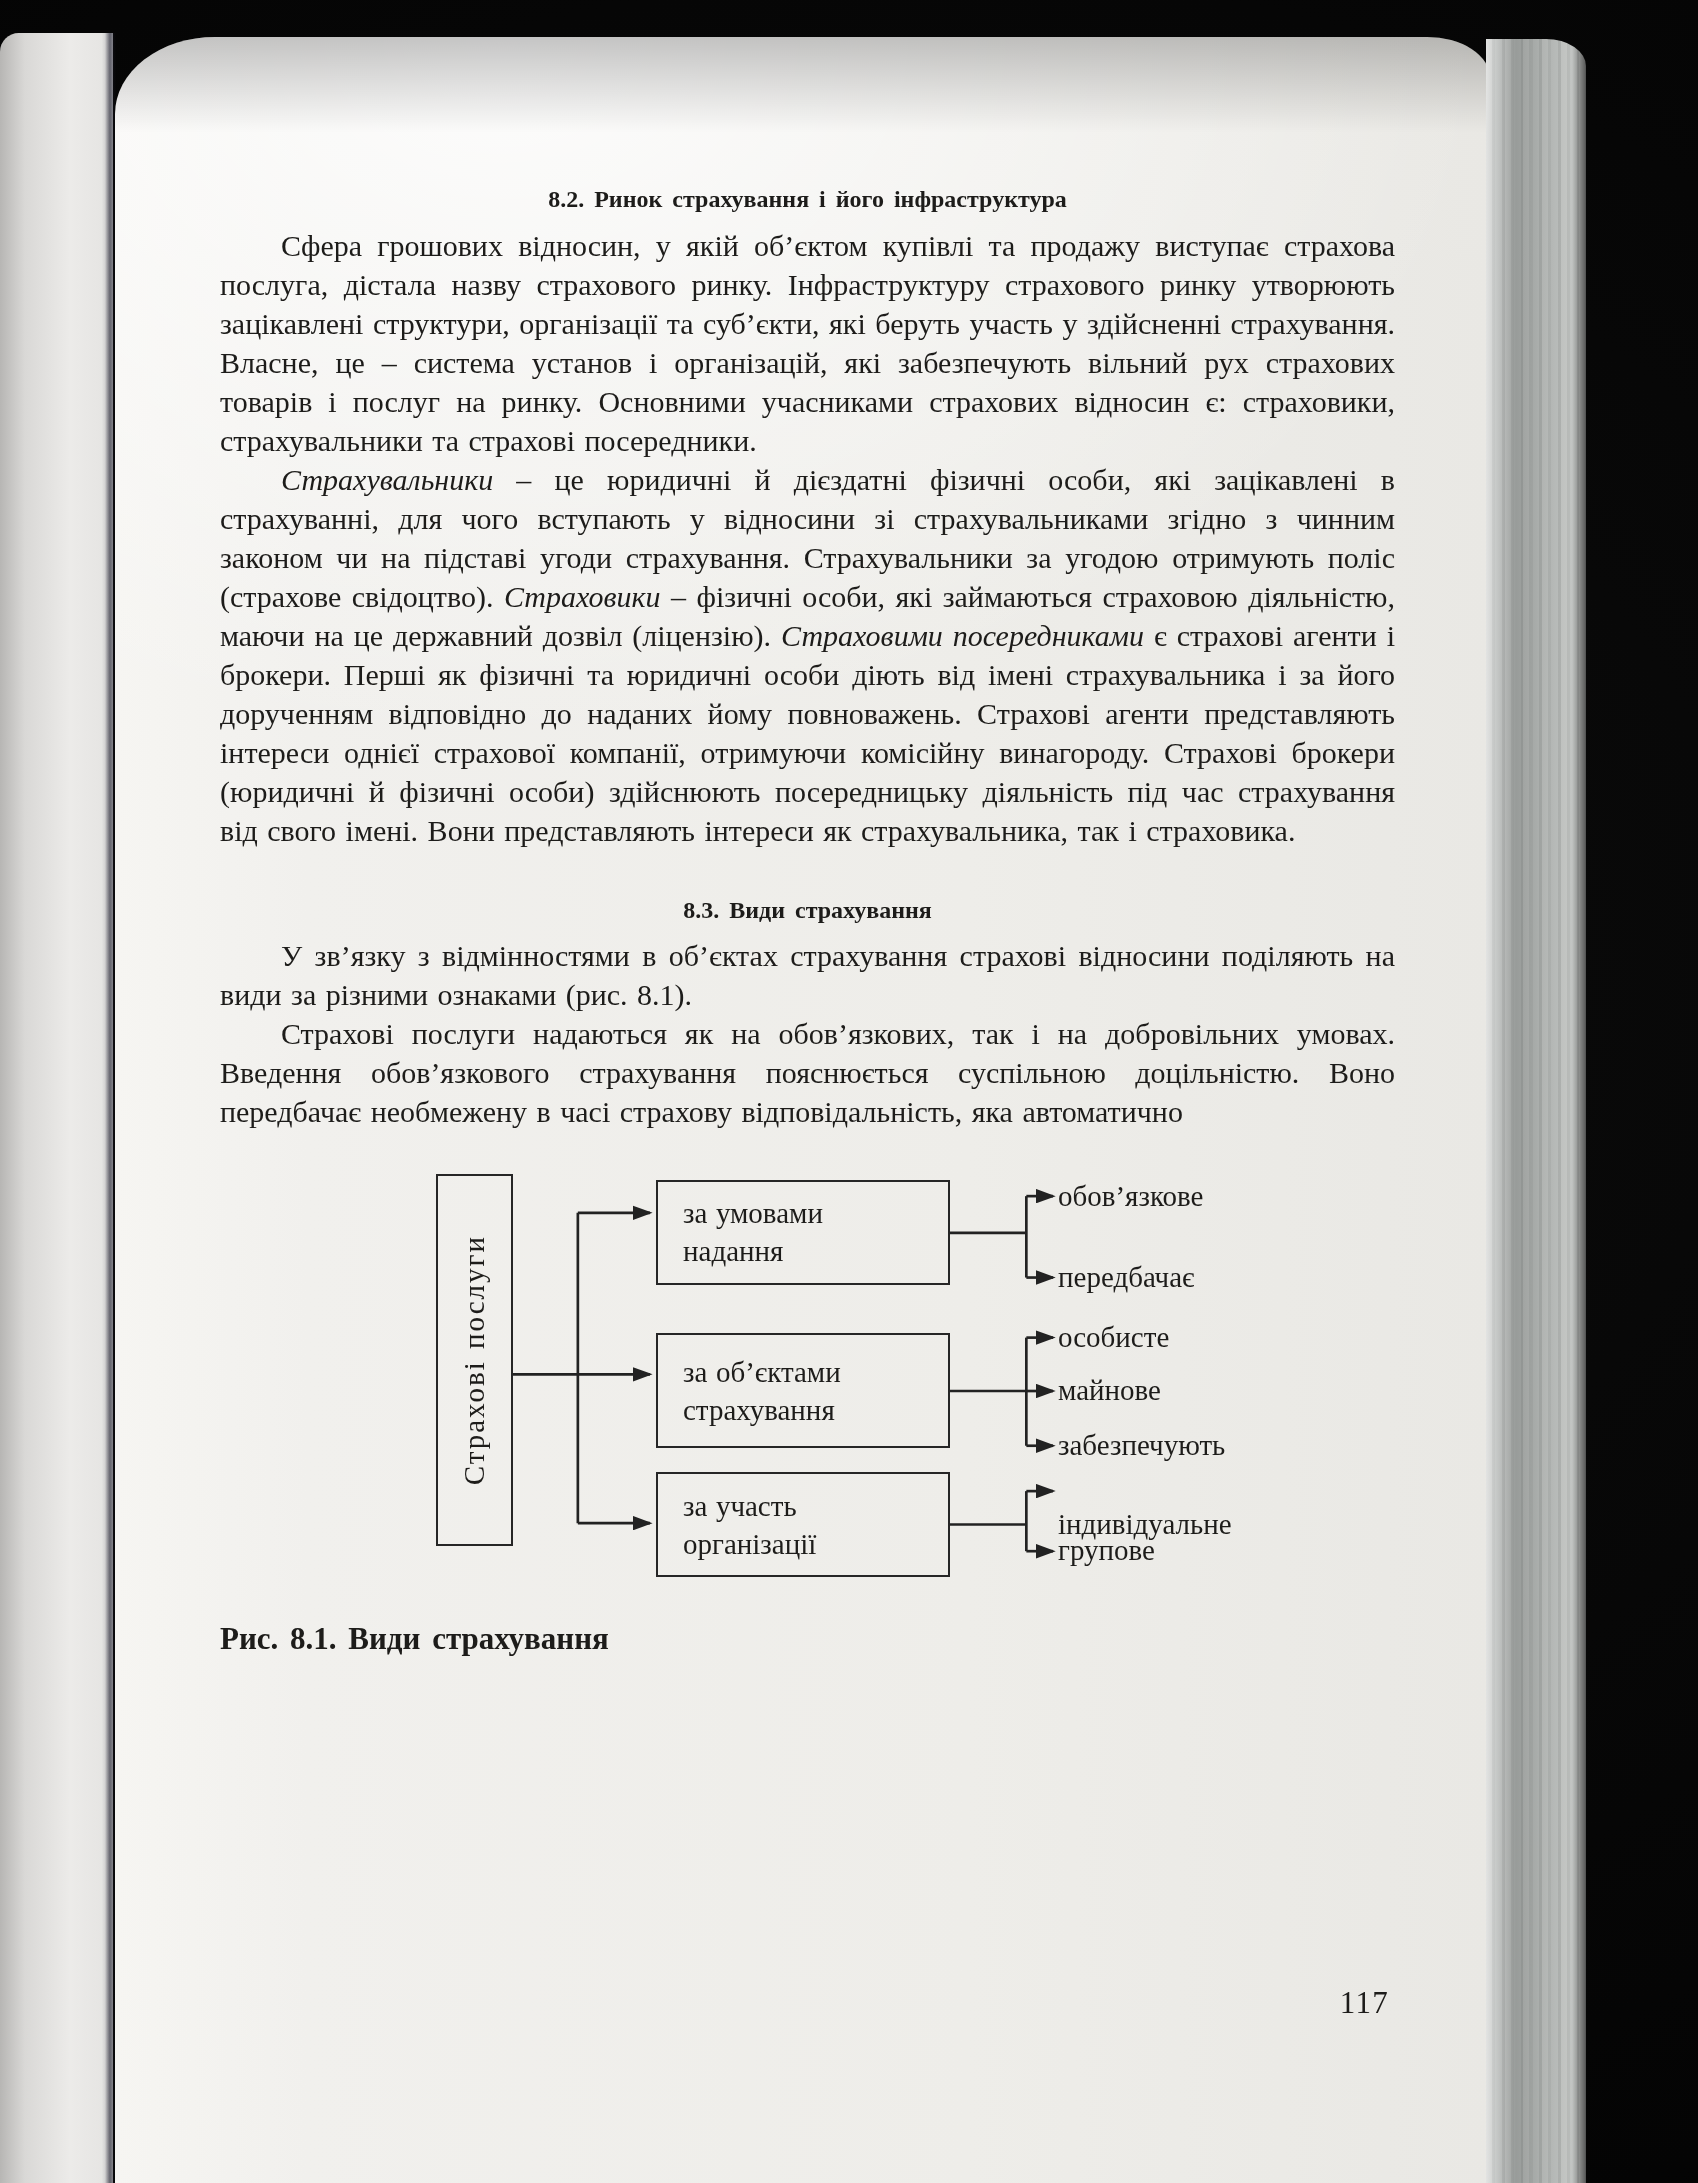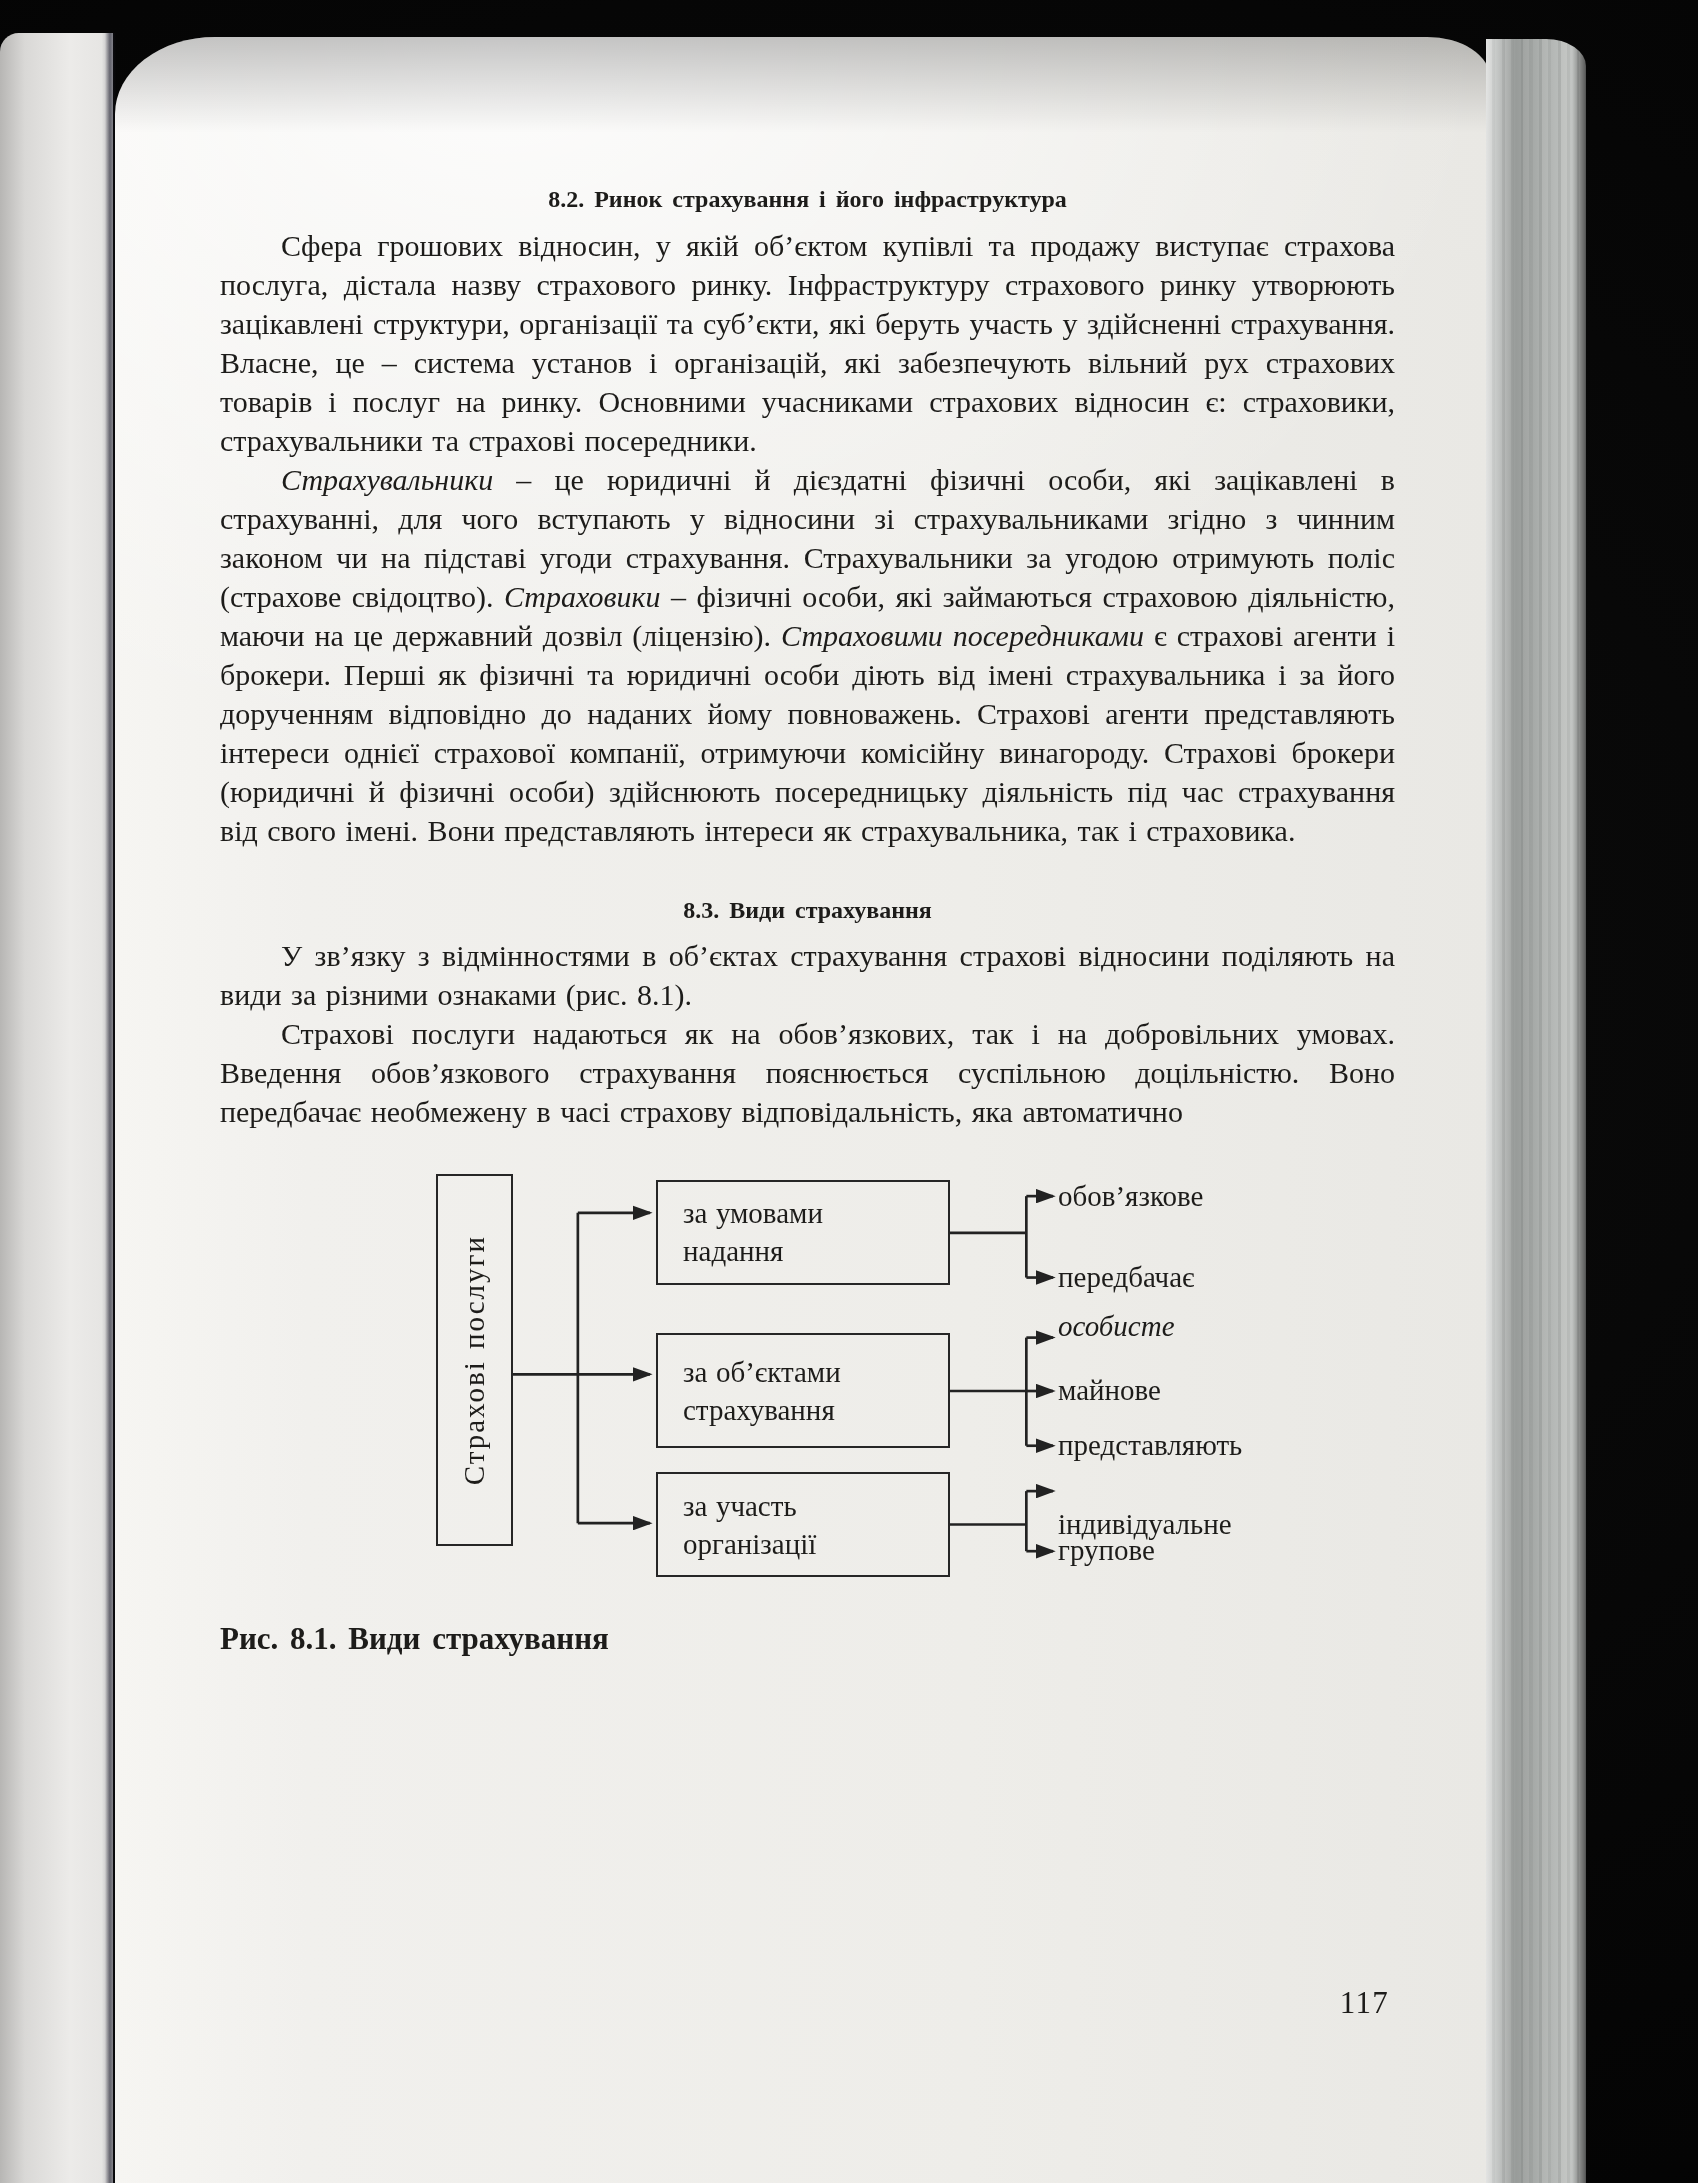--- a/index.html
+++ b/index.html
@@ -80,21 +80,21 @@
     white-space:pre-line;
     font-size:29px;line-height:38px;word-spacing:1.3px;
   }
   .bx1{top:5.3px;height:105px;}
   .bx2{top:159px;height:115px;}
   .bx3{top:298px;height:105px;}
   .leaf{
     position:absolute;left:659px;height:37px;line-height:37px;
     font-size:29px;white-space:nowrap;
   }
-  .leaf1{top:3.3px;}  .leaf2{top:85px;} .leaf3{top:134px;font-style:italic;}
+  .leaf1{top:3.3px;}  .leaf2{top:85px;} .leaf3{top:145px;}
   .leaf4{top:198px;}.leaf5{top:253px;} .leaf6{top:284px;margin-top:48px;}
   .leaf7{top:358px;}
   .caption{
     margin-top:31px;text-align:left;font-weight:bold;font-size:31px;
     word-spacing:4px;
   }
   .pagenum{
     position:absolute;top:1948px;right:101px;
     font-size:31px;letter-spacing:1.3px;
   }
@@ -158,21 +158,21 @@
 страхування</div>
         <div class="bx bx1">за умовами
 надання</div>
         <div class="bx bx3">за участь
 організації</div>
 
         <div class="leaf leaf1">обов’язкове</div>
         <div class="leaf leaf2">передбачає</div>
         <div class="leaf leaf3">особисте</div>
         <div class="leaf leaf4">майнове</div>
-        <div class="leaf leaf5">представляють</div>
+        <div class="leaf leaf5">забезпечують</div>
         <div class="leaf leaf6">індивідуальне</div>
         <div class="leaf leaf7">групове</div>
       </div>
 
       <div class="caption">Рис. 8.1. Види страхування</div>
     </div>
 
     <div class="pagenum">117</div>
   </div>
 

